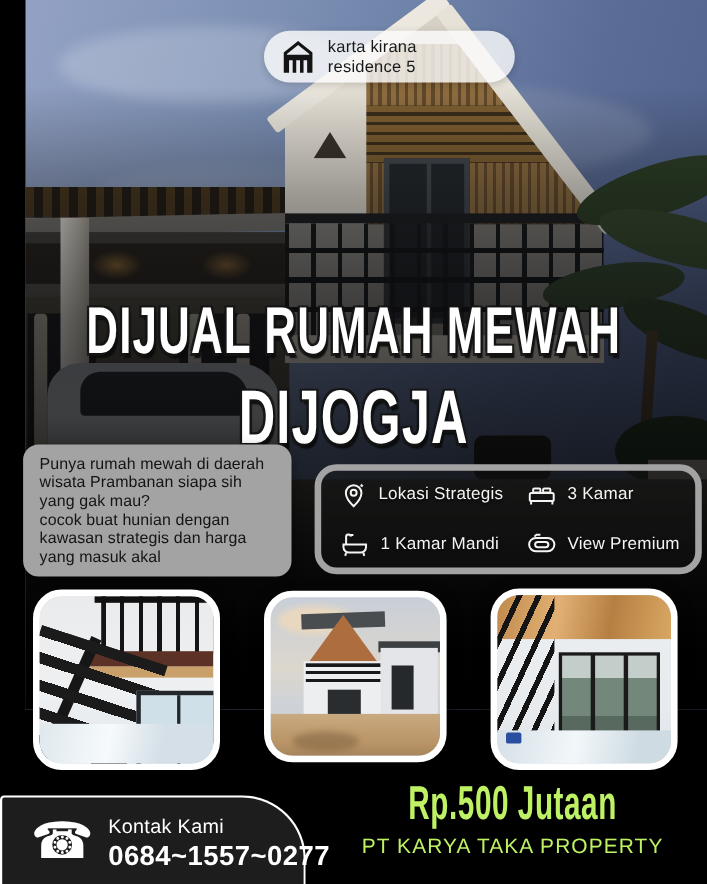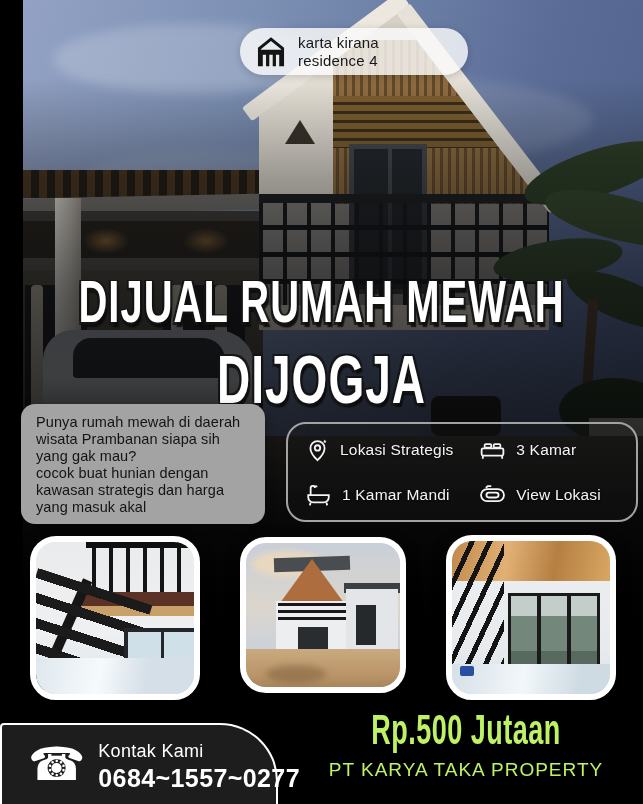--- a/index.html
+++ b/index.html
@@ -104,21 +104,21 @@
                 -2px 2px 0 rgba(20,20,20,.85),2px 3px 1px rgba(10,10,10,.9);}
   .tline1{font-size:40px;letter-spacing:1px;transform:scaleY(1.5);height:48px;}
   .tline2{font-size:46px;letter-spacing:1px;transform:scaleY(1.5);margin-top:22px;}
 
   
   .desc-card{left:21px;top:404px;width:244px;height:120px;background:#a3a3a3;border-radius:14px;
     box-sizing:border-box;padding:10px 12px 10px 15px;box-shadow:0 3px 10px rgba(0,0,0,.35);}
   .desc-text{font-size:14.5px;line-height:16.9px;color:#141414;white-space:pre-line;letter-spacing:.1px;}
 
   
-  .features{left:286px;top:422px;width:352px;height:100px;border:2px solid #a3a3a3;
+  .features{left:286px;top:422px;width:352px;height:100px;border:6px solid #a3a3a3;
     border-radius:20px;background:rgba(28,28,26,.30);box-sizing:border-box;
     display:grid;grid-template-columns:1.18fr 1fr;align-content:center;
     row-gap:16px;padding:8px 10px 8px 16px;}
   .feat{display:flex;align-items:center;gap:9px;color:#f4f4f4;font-size:15.5px;
     letter-spacing:.2px;text-shadow:0 1px 2px rgba(0,0,0,.7);}
   .feat svg{flex:0 0 auto;}
 
   
   .photo{border:6px solid #fff;border-radius:26px;overflow:hidden;background:#dfe3e7;
     box-shadow:0 4px 14px rgba(0,0,0,.5);box-sizing:border-box;}
@@ -246,21 +246,21 @@
     <div class="abs hero-overlay"></div>
   </div>
   <div class="abs left-strip"></div>
 
   <div class="abs badge">
     <svg width="34" height="34" viewBox="0 0 24 24">
       <path fill="#141414" d="M12 1.6 2.8 9v13h3.4v-8h2.3v8h2.3v-8h2.4v8h2.3v-8h2.3v8h3.4V9L12 1.6zm0 2.6 7.2 5.8v.4H4.8v-.4L12 4.2z"></path>
     </svg>
     <div>
       <div class="badge-txt">karta kirana</div>
-      <div class="badge-txt">residence 4</div>
+      <div class="badge-txt">residence 5</div>
     </div>
   </div>
 
   <div class="abs title">
     <span class="tline tline1">DIJUAL RUMAH MEWAH</span>
     <span class="tline tline2">DIJOGJA</span>
   </div>
 
   <div class="abs desc-card">
     <div class="desc-text">Punya rumah mewah di daerah
@@ -296,21 +296,21 @@
         <path d="M8 5.2h3M5.5 18.7 4.8 21M18.5 18.7l.7 2.3"></path>
       </svg>
       <span>1 Kamar Mandi</span>
     </div>
     <div class="feat">
       <svg width="29" height="29" viewBox="0 0 24 24" fill="none" stroke="#f4f4f4" stroke-width="1.5">
         <rect x="2.5" y="7.5" width="19" height="10" rx="5"></rect>
         <rect x="7" y="10.5" width="10" height="4" rx="2"></rect>
         <path d="M6.5 6.5l1.5-1.5h3"></path>
       </svg>
-      <span>View Lokasi</span>
+      <span>View Premium</span>
     </div>
   </div>
 
   <div class="abs photo ph1">
     <div class="art p1-wall"></div>
     <div class="art p1-rail"></div>
     <div class="art p1-railbar"></div>
     <div class="art p1-loft"></div>
     <div class="art p1-ceil"></div>
     <div class="art p1-string"></div>

